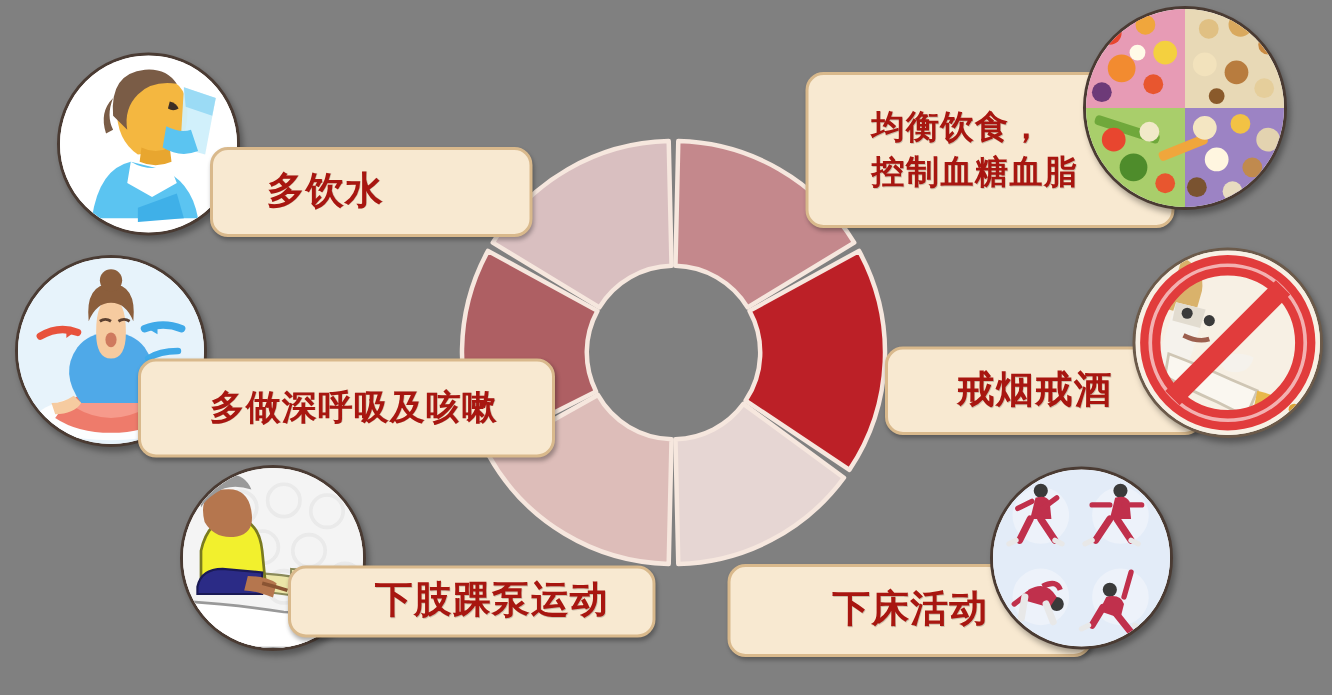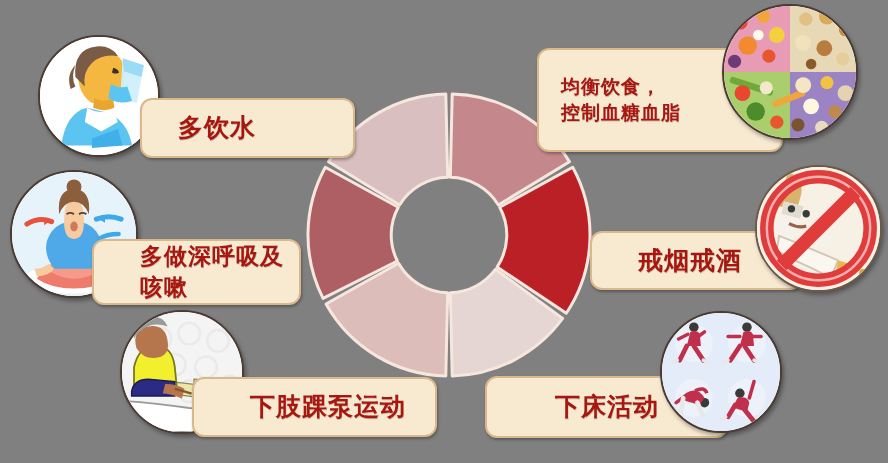--- a/index.html
+++ b/index.html
@@ -82,21 +82,21 @@
       <path d="M70 18 l18 6 -6 32 -14-4z" fill="#CFEFFB" opacity=".95"></path>
       <path d="M70 18 l18 6 -2 10 -15-5z" fill="#9BDBF5"></path>
       <path d="M60 40 q8 4 14 2 l4 12 q-10 4-20-2z" fill="#5BC4F1"></path>
     </svg>
   </div>
   <div class="callout" style="left:140px;top:98px;width:215px;height:60px;padding-left:36px;align-items:center;">
     <span class="txt" style="font-size:25px;">多饮水</span>
   </div>
 
   <div class="callout" style="left:537px;top:48px;width:246px;height:104px;padding-left:22px;">
-    <span class="txt" style="font-size:19px;">均衡饮食，
+    <span class="txt" style="font-size:22px;margin-left:20px;">均衡饮食，
 控制血糖血脂</span>
   </div>
   <div class="bubble" style="left:722px;top:4px;width:132px;height:132px;">
     <svg viewBox="0 0 100 100">
       <rect x="0" y="0" width="50" height="50" fill="#E79BB5"></rect>
       <rect x="50" y="0" width="50" height="50" fill="#E8D9B6"></rect>
       <rect x="0" y="50" width="50" height="50" fill="#A9CE6B"></rect>
       <rect x="50" y="50" width="50" height="50" fill="#9C83C4"></rect>
       <circle cx="12" cy="12" r="6" fill="#E8462F"></circle>
       <circle cx="30" cy="8" r="5" fill="#F0A63C"></circle>
@@ -145,21 +145,21 @@
       <ellipse cx="50" cy="44" rx="3" ry="4" fill="#CF7A5E"></ellipse>
       <path d="M44 34 q3-2 6 0" stroke="#5c4030" stroke-width="1.5" fill="none"></path>
       <path d="M56 34 q-3-2-6 0" stroke="#5c4030" stroke-width="1.5" fill="none" transform="translate(4 0)"></path>
       <path d="M12 42 q10-6 20-2" stroke="#E8523C" stroke-width="4" fill="none" stroke-linecap="round"></path>
       <path d="M30 40 l-4-3 0 6z" fill="#E8523C"></path>
       <path d="M88 38 q-10-4-20 0" stroke="#3FA9E8" stroke-width="4" fill="none" stroke-linecap="round"></path>
       <path d="M70 38 l5-3 0 6z" fill="#3FA9E8"></path>
       <path d="M86 50 q-10 0-16 4" stroke="#3FA9E8" stroke-width="3.5" fill="none" stroke-linecap="round"></path>
     </svg>
   </div>
-  <div class="callout" style="left:92px;top:239px;width:209px;height:66px;padding-left:46px;">
+  <div class="callout" style="left:92px;top:239px;width:278px;height:66px;padding-left:46px;">
     <span class="txt" style="font-size:23px;">多做深呼吸及咳嗽</span>
   </div>
 
   <div class="callout" style="left:590px;top:231px;width:212px;height:59px;padding-left:46px;">
     <span class="txt" style="font-size:25px;">戒烟戒酒</span>
   </div>
   <div class="bubble" style="left:755px;top:165px;width:123px;height:123px;background:#F6EFE4;border-color:#6b5a4a;">
     <svg viewBox="0 0 100 100">
       <rect x="0" y="0" width="100" height="100" fill="#F7F0E4"></rect>
       <path d="M26 4 q12 6 10 18 l-4 14 -14-4 4-16 q2-10 4-12z" fill="#D9B26B"></path>
@@ -195,21 +195,21 @@
       <path d="M30 58 q20 0 40 4 l30 2 -2 10 -30-2 q-22-4-38-4z" fill="#ECE6A8" stroke="#8a8a5a" stroke-width="1.2"></path>
       <path d="M10 46 q4-18 18-18 q14 0 16 18 l2 20 -36 0z" fill="#F2F02D" stroke="#7a7a20" stroke-width="1.5"></path>
       <path d="M8 66 q2-10 14-10 l22 2 0 12 -36 0z" fill="#2B2B86" stroke="#1a1a55" stroke-width="1.2"></path>
       <path d="M12 30 q-4-16 10-18 q14-2 16 12 q2 12-8 14 q-12 2-18-8z" fill="#B5764E"></path>
       <path d="M10 22 q-2-16 12-18 q12-2 16 8 q-12-4-20 2 q-6 4-8 8z" fill="#9A9A9A"></path>
       <path d="M36 60 q10 0 16 4 l-2 8 q-10-4-16-4z" fill="#B5764E"></path>
       <path d="M44 64 q8 2 14 4" stroke="#8a5433" stroke-width="2" fill="none"></path>
       <path d="M60 56 l36 2 2 8 -38-2z" fill="#ECE6A8" stroke="#8a8a5a" stroke-width="1"></path>
     </svg>
   </div>
-  <div class="callout" style="left:192px;top:377px;width:245px;height:60px;padding-left:56px;align-items:center;">
+  <div class="callout" style="left:192px;top:377px;width:245px;height:48px;padding-left:56px;align-items:center;">
     <span class="txt" style="font-size:25px;">下肢踝泵运动</span>
   </div>
 
   <div class="callout" style="left:485px;top:376px;width:243px;height:62px;padding-left:56px;">
     <span class="txt" style="font-size:25px;margin-left:12px;">下床活动</span>
   </div>
   <div class="bubble" style="left:660px;top:311px;width:118px;height:118px;">
     <svg viewBox="0 0 100 100">
       <rect x="0" y="0" width="100" height="100" fill="#E3ECF8"></rect>
       <circle cx="27" cy="26" r="16" fill="#EDF2FA"></circle>

